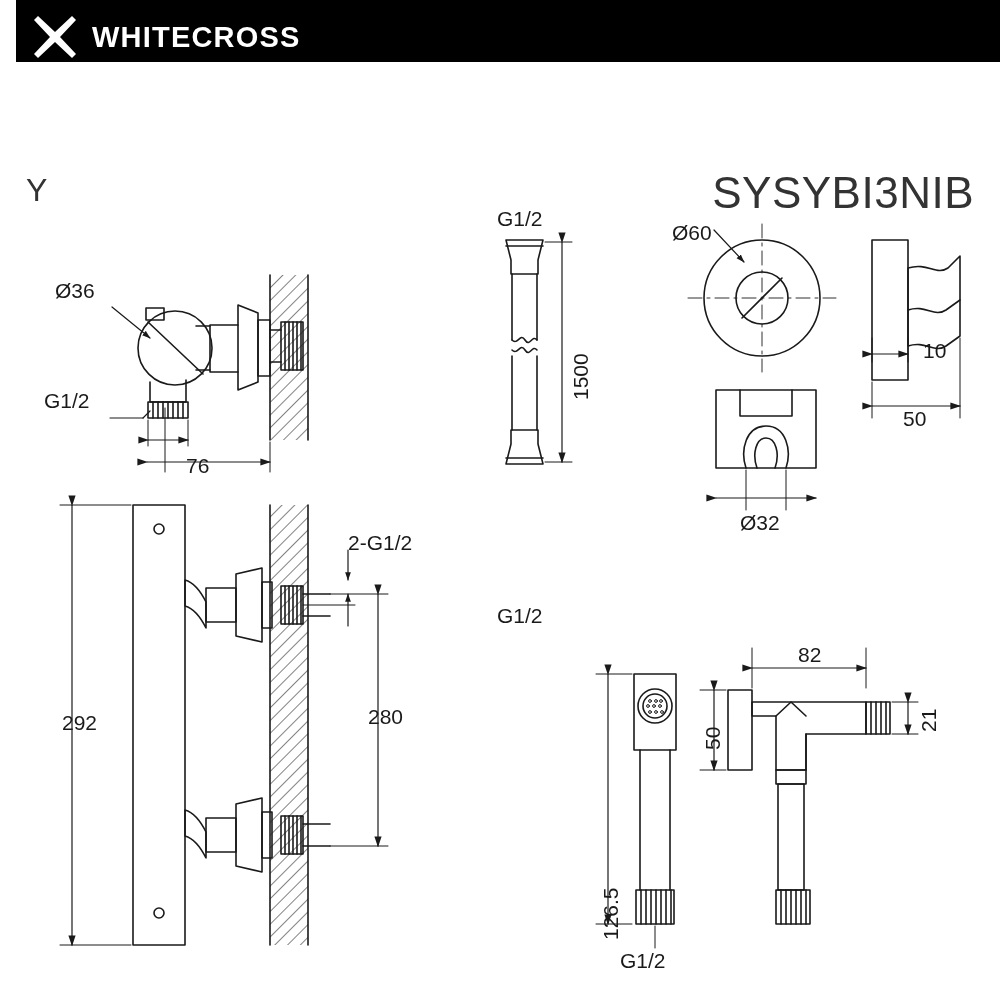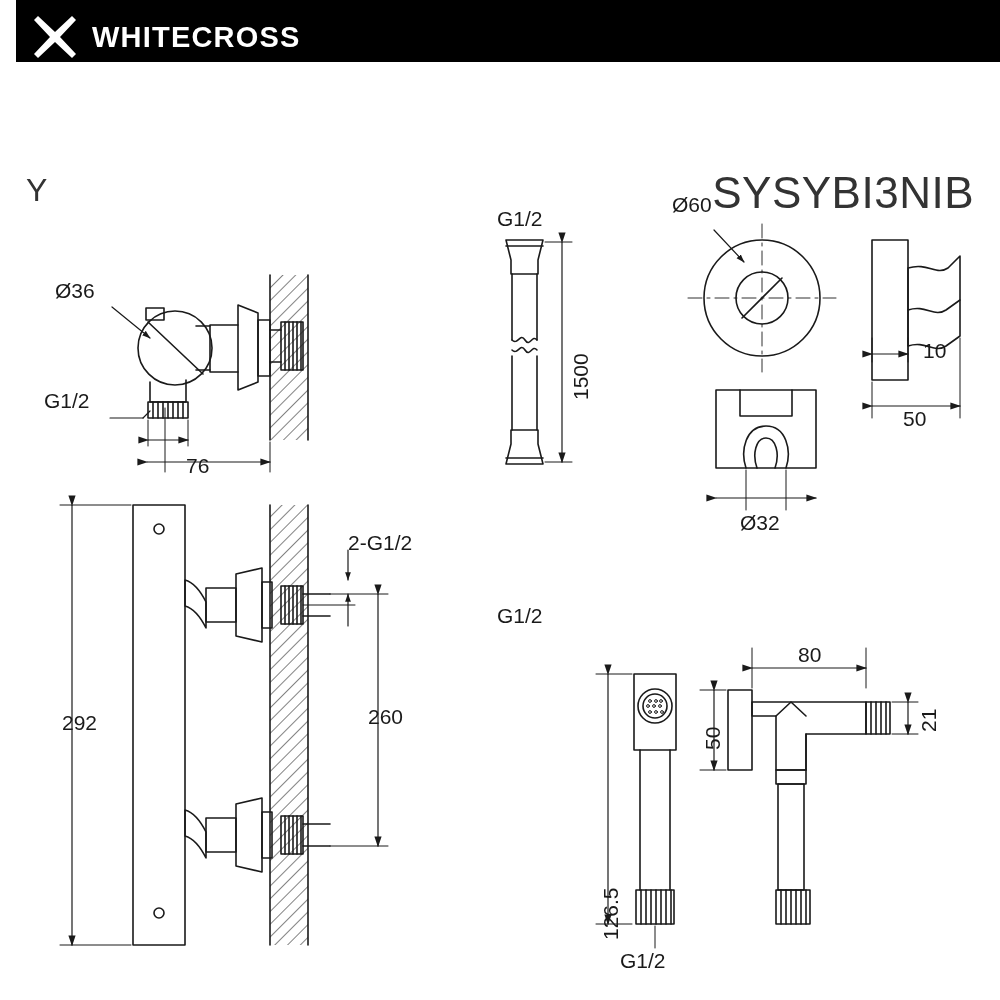--- a/index.html
+++ b/index.html
@@ -350,33 +350,33 @@
 
       </g>
     </svg>
 
     <div class="dim-label" style="left:55px;  top:130px;">Ø36</div>
     <div class="dim-label" style="left:44px;  top:240px;">G1/2</div>
     <div class="dim-label" style="left:186px; top:305px;">76</div>
 
     <div class="dim-label" style="left:62px;  top:562px;">292</div>
     <div class="dim-label" style="left:348px; top:382px;">2-G1/2</div>
-    <div class="dim-label" style="left:368px; top:556px;">260</div>
+    <div class="dim-label" style="left:368px; top:556px;">280</div>
 
     <div class="dim-label" style="left:497px; top:58px;">G1/2</div>
     <div class="dim-label vert" style="left:570px; top:250px;">1500</div>
     <div class="dim-label" style="left:497px; top:455px;">G1/2</div>
 
-    <div class="dim-label" style="left:672px; top:44px;">Ø60</div>
+    <div class="dim-label" style="left:672px; top:72px;">Ø60</div>
     <div class="dim-label" style="left:740px; top:362px;text-align:center;">Ø32</div>
 
     <div class="dim-label" style="left:903px; top:190px;margin-left:20px;">10</div>
     <div class="dim-label" style="left:903px; top:258px;">50</div>
 
     <div class="dim-label vert" style="left:600px; top:790px;">126.5</div>
     <div class="dim-label" style="left:620px; top:800px;">G1/2</div>
 
-    <div class="dim-label" style="left:798px; top:494px;">80</div>
+    <div class="dim-label" style="left:798px; top:494px;">82</div>
     <div class="dim-label vert" style="left:918px; top:582px;">21</div>
     <div class="dim-label vert" style="left:702px; top:600px;">50</div>
 
   </div>
 </div>
 
 </body></html>

